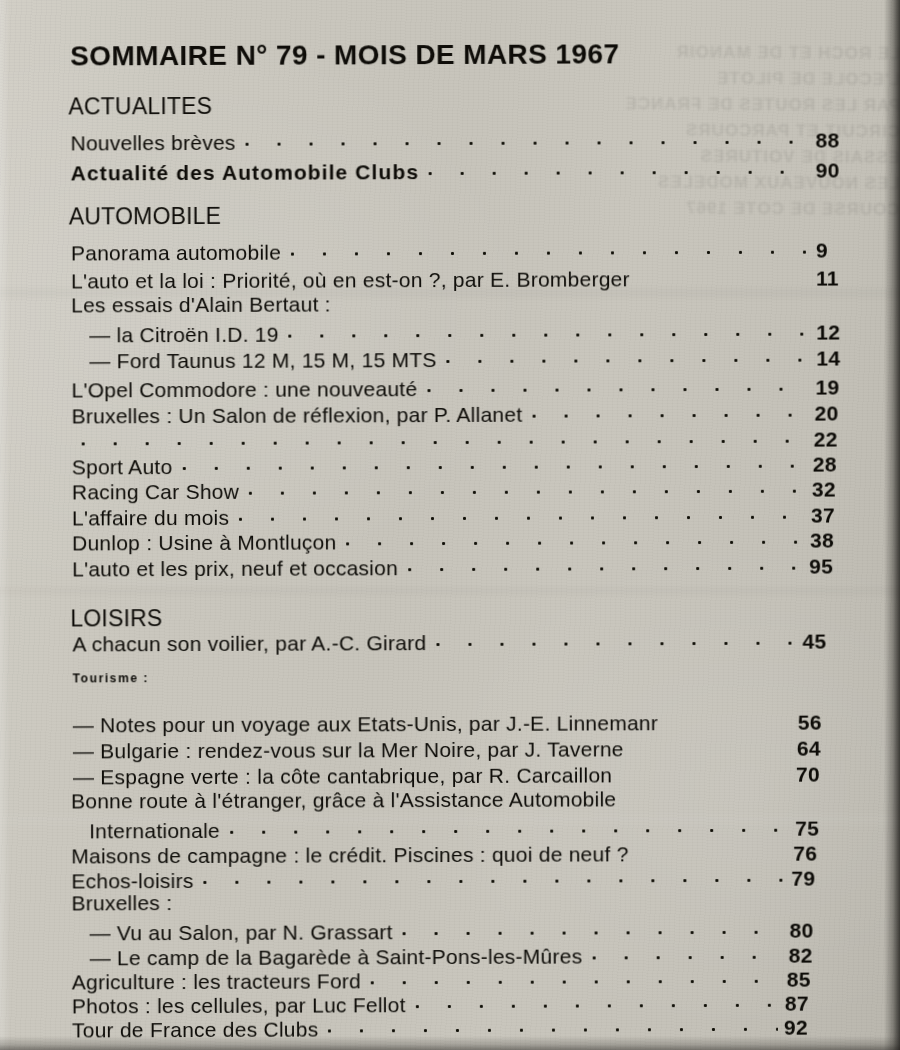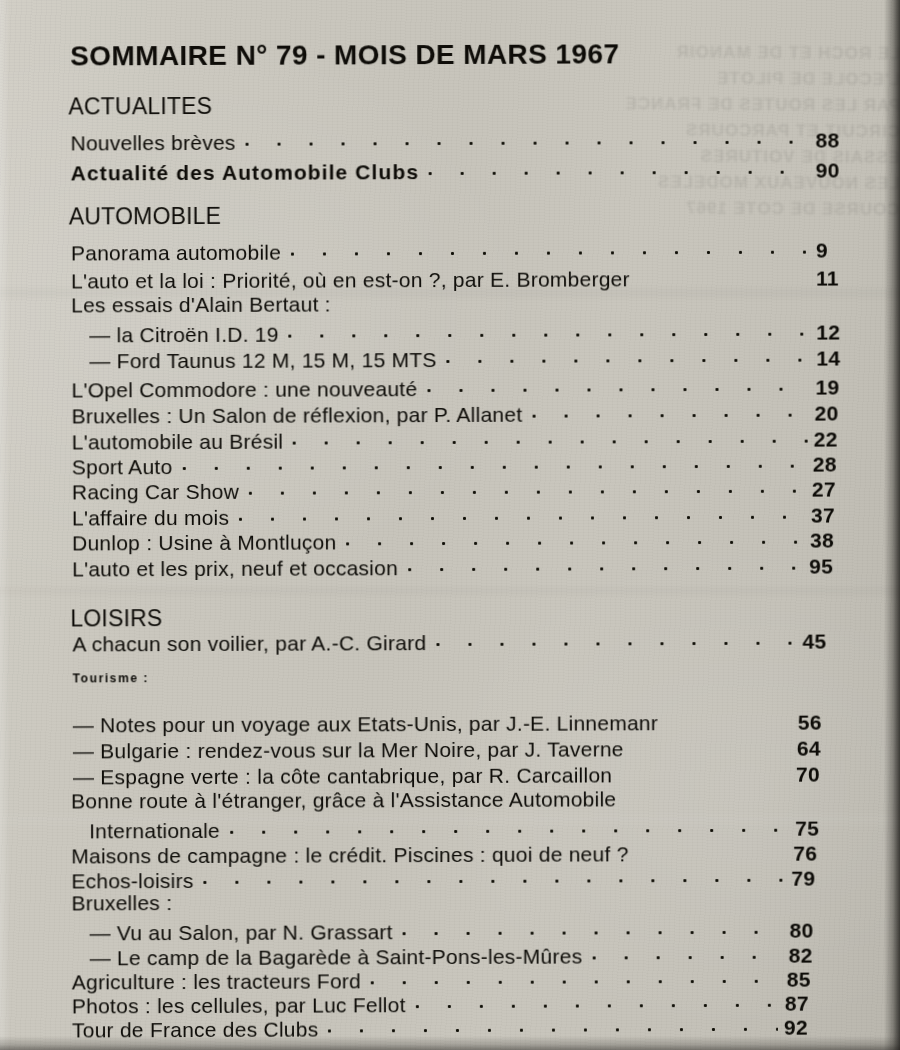--- a/index.html
+++ b/index.html
@@ -240,35 +240,34 @@
       <span class="page">19</span>
     </div>
 
     <div class="entry" style="top:401px; left:70px; width:783px;">
       <span class="label">Bruxelles : Un Salon de réflexion, par P. Allanet</span>
       <span class="leader"></span>
       <span class="page">20</span>
     </div>
 
     <div class="entry" style="top:427px; left:70px; width:782px;">
-      <span class="label">L'automobile au Brésil</span>
       <span class="leader"></span>
       <span class="page">22</span>
     </div>
 
     <div class="entry" style="top:452px; left:70px; width:781px;">
       <span class="label">Sport Auto</span>
       <span class="leader"></span>
       <span class="page">28</span>
     </div>
 
     <div class="entry" style="top:477px; left:70px; width:780px;">
       <span class="label">Racing Car Show</span>
       <span class="leader"></span>
-      <span class="page">27</span>
+      <span class="page">32</span>
     </div>
 
     <div class="entry" style="top:503px; left:70px; width:779px;">
       <span class="label">L'affaire du mois</span>
       <span class="leader"></span>
       <span class="page">37</span>
     </div>
 
     <div class="entry" style="top:528px; left:70px; width:778px;">
       <span class="label">Dunlop : Usine à Montluçon</span>

